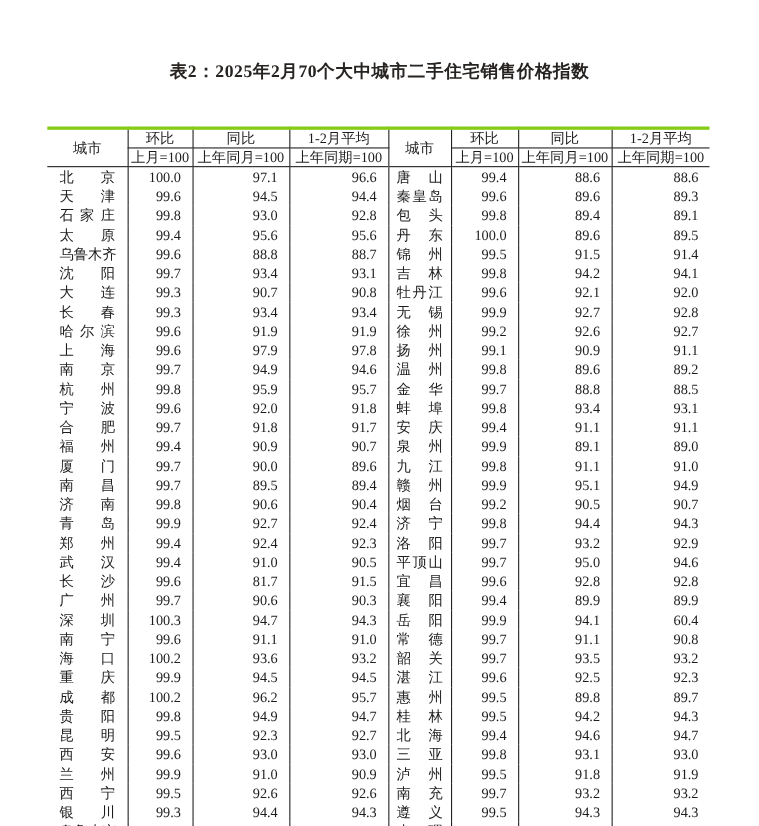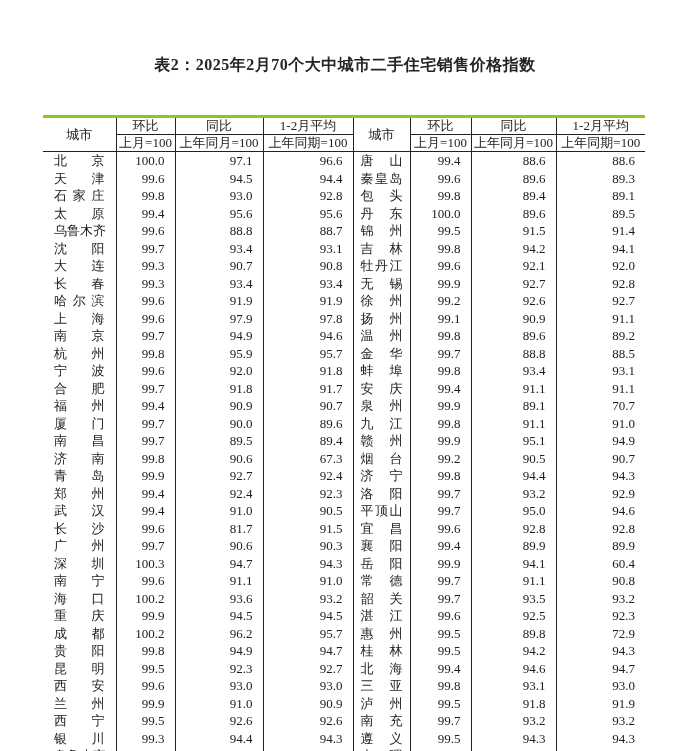--- a/index.html
+++ b/index.html
@@ -207,21 +207,21 @@
           <td class="num">91.1</td>
         </tr>
         <tr>
           <td class="city"><span class="jcity">福州</span></td>
           <td class="num">99.4</td>
           <td class="num">90.9</td>
           <td class="num">90.7</td>
           <td class="city city-r"><span class="jcity">泉州</span></td>
           <td class="num">99.9</td>
           <td class="num">89.1</td>
-          <td class="num">70.7</td>
+          <td class="num">89.0</td>
         </tr>
         <tr>
           <td class="city"><span class="jcity">厦门</span></td>
           <td class="num">99.7</td>
           <td class="num">90.0</td>
           <td class="num">89.6</td>
           <td class="city city-r"><span class="jcity">九江</span></td>
           <td class="num">99.8</td>
           <td class="num">91.1</td>
           <td class="num">91.0</td>
@@ -233,21 +233,21 @@
           <td class="num">89.4</td>
           <td class="city city-r"><span class="jcity">赣州</span></td>
           <td class="num">99.9</td>
           <td class="num">95.1</td>
           <td class="num">94.9</td>
         </tr>
         <tr>
           <td class="city"><span class="jcity">济南</span></td>
           <td class="num">99.8</td>
           <td class="num">90.6</td>
-          <td class="num">67.3</td>
+          <td class="num">90.4</td>
           <td class="city city-r"><span class="jcity">烟台</span></td>
           <td class="num">99.2</td>
           <td class="num">90.5</td>
           <td class="num">90.7</td>
         </tr>
         <tr>
           <td class="city"><span class="jcity">青岛</span></td>
           <td class="num">99.9</td>
           <td class="num">92.7</td>
           <td class="num">92.4</td>
@@ -337,21 +337,21 @@
           <td class="num">92.3</td>
         </tr>
         <tr>
           <td class="city"><span class="jcity">成都</span></td>
           <td class="num">100.2</td>
           <td class="num">96.2</td>
           <td class="num">95.7</td>
           <td class="city city-r"><span class="jcity">惠州</span></td>
           <td class="num">99.5</td>
           <td class="num">89.8</td>
-          <td class="num">72.9</td>
+          <td class="num">89.7</td>
         </tr>
         <tr>
           <td class="city"><span class="jcity">贵阳</span></td>
           <td class="num">99.8</td>
           <td class="num">94.9</td>
           <td class="num">94.7</td>
           <td class="city city-r"><span class="jcity">桂林</span></td>
           <td class="num">99.5</td>
           <td class="num">94.2</td>
           <td class="num">94.3</td>

